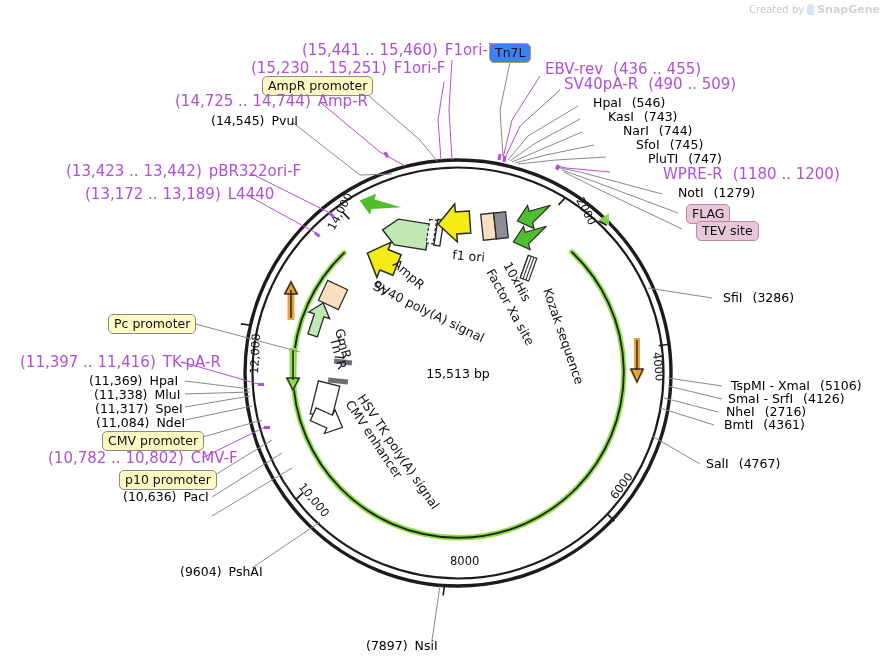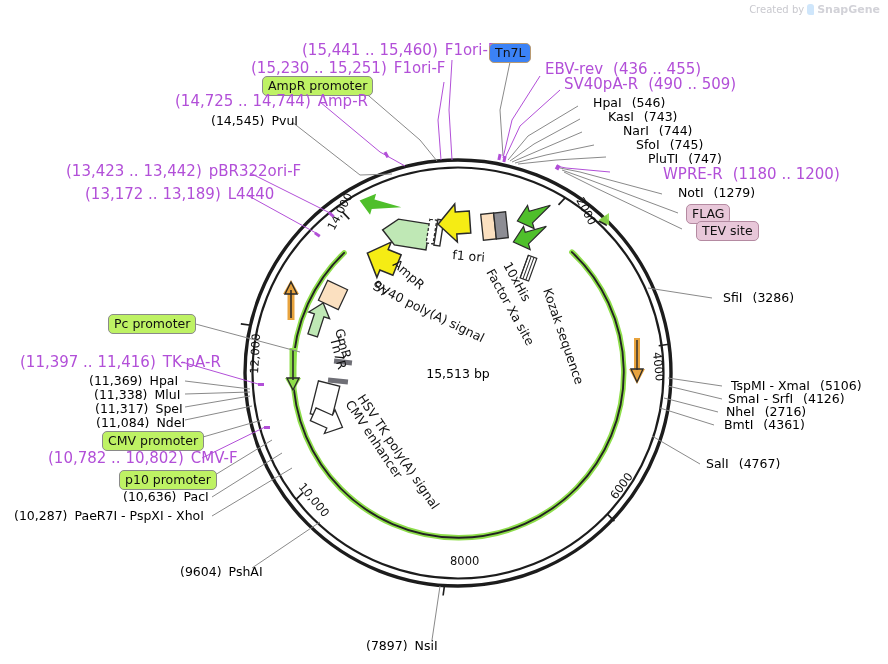--- a/index.html
+++ b/index.html
@@ -20,21 +20,21 @@
   .t-prm{font-size:15px;color:#b24fd8;}
   .t-prm .pos{color:#b24fd8;}
   .t-prm .nm{color:#b24fd8;}
   .sp{display:inline-block;width:7px;}
   .sp2{display:inline-block;width:10px;}
 
   
   .boxlbl{
     position:absolute;font-size:12.5px;color:#111;
     border:1px solid #8a8a8a;border-radius:5px;
-    padding:1px 5px 2px 5px;background:#bef264;white-space:nowrap;
+    padding:1px 5px 2px 5px;background:#fef9c3;white-space:nowrap;
   }
   .boxlbl.tan{background:#3b82f6;border-color:#b99a72;}
   .boxlbl.pink{background:#e8c7d9;border-color:#b48aa1;}
 
   
   .ctr-title{
     position:absolute;text-align:center;font-size:15.5px;font-weight:bold;color:#000;
   }
   .ctr-sub{
     position:absolute;text-align:center;font-size:12.5px;color:#000;
@@ -291,23 +291,20 @@
   <div class="lbl t-prm" style="left:48px;top:451px;">
     <span class="pos">(10,782 .. 10,802)</span><span class="sp"></span><span class="nm">CMV-F</span>
   </div>
 
   <div class="boxlbl" style="left:119px;top:470px;">p10 promoter</div>
 
   <div class="lbl t-enz" style="left:123px;top:490px;">
     <span class="pos">(10,636)</span><span class="sp"></span><span class="nm">PacI</span>
   </div>
 
-  <div class="lbl t-enz" style="left:14px;top:509px;">
-    <span class="pos">(10,287)</span><span class="sp"></span><span class="nm">PaeR7I  -  PspXI  -  XhoI</span>
-  </div>
 
   <div class="lbl t-enz" style="left:180px;top:565px;">
     <span class="pos">(9604)</span><span class="sp"></span><span class="nm">PshAI</span>
   </div>
 
   <div class="lbl t-enz" style="left:366px;top:639px;">
     <span class="pos">(7897)</span><span class="sp"></span><span class="nm">NsiI</span>
   </div>
 
   <div class="boxlbl tan" style="left:489px;top:43px;">Tn7L</div>

